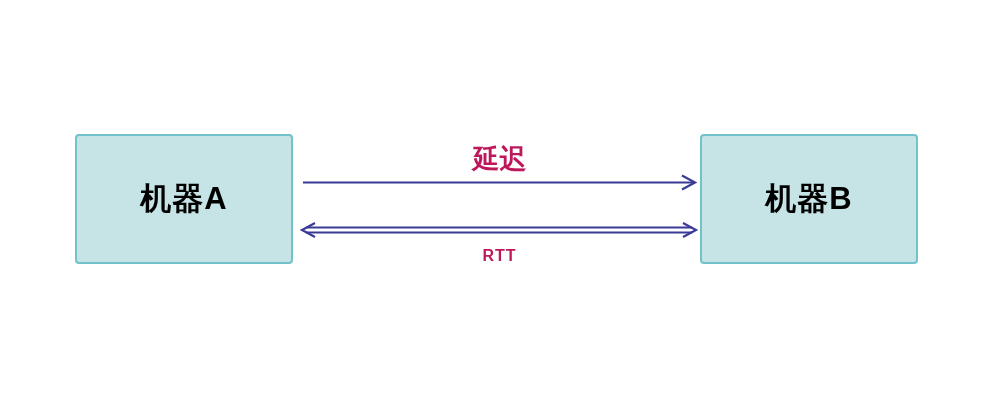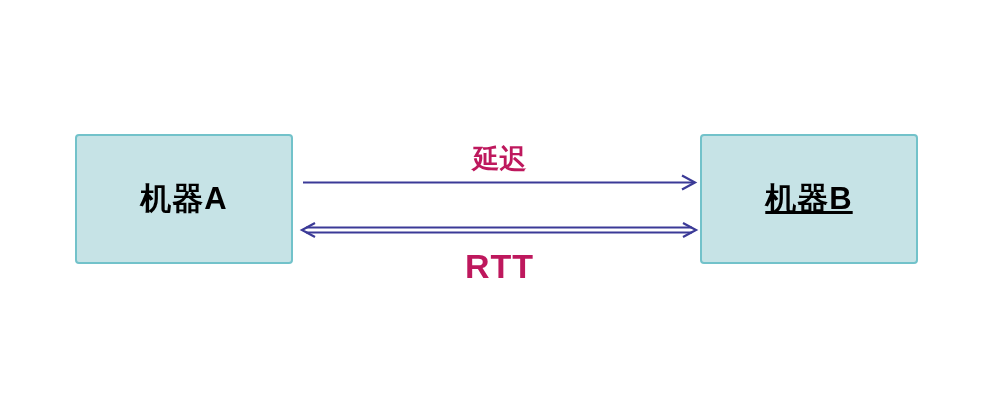--- a/index.html
+++ b/index.html
@@ -26,36 +26,36 @@
     box-sizing: border-box;
     display: flex;
     align-items: center;
     justify-content: center;
     font-size: 31px;
     font-weight: bold;
     color: #000000;
     letter-spacing: 1px;
   }
   .node-a { left: 75px; }
-  .node-b { left: 700px; text-decoration: underline; }
+  .node-b { left: 700px; }
   .edge-label {
     position: absolute;
     left: 303px;
     width: 393px;
     text-align: center;
     font-weight: bold;
     color: #be185d;
   }
   .label-delay {
     top: 141px;
     font-size: 27px;
   }
   .label-rtt {
     top: 247px;
-    font-size: 34px;
+    font-size: 16px;
     letter-spacing: 1px;
   }
   svg.arrows {
     position: absolute;
     left: 0;
     top: 0;
     width: 988px;
     height: 409px;
     pointer-events: none;
   }

